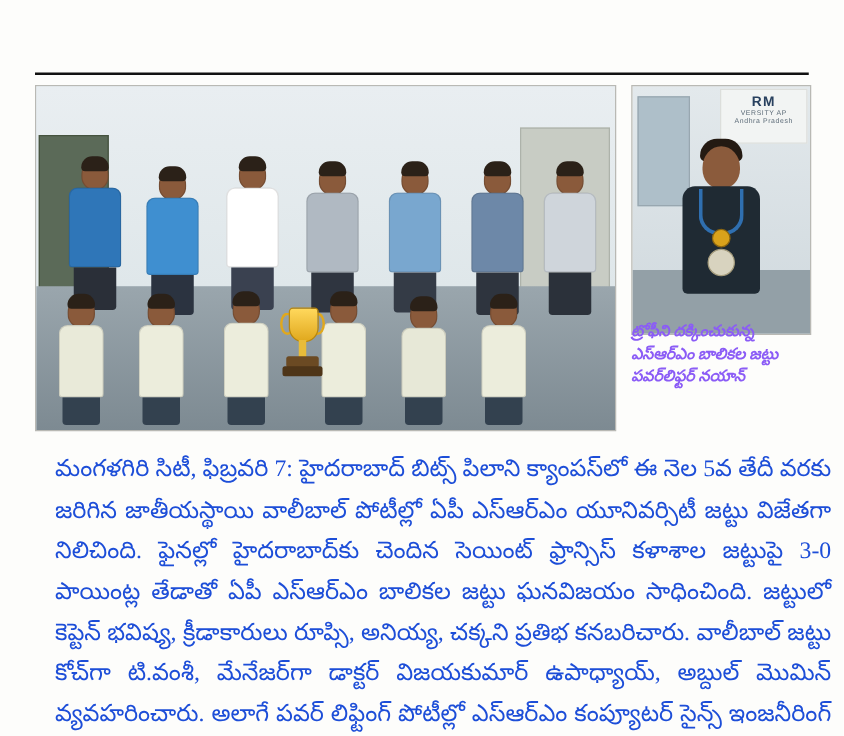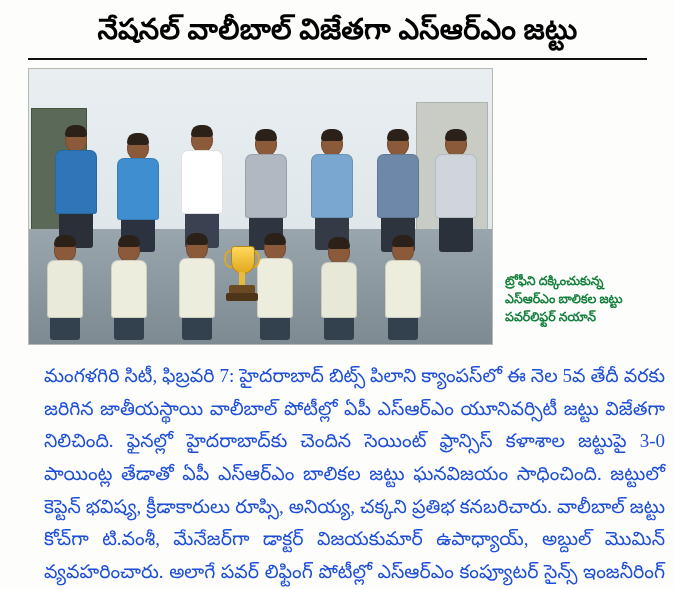--- a/index.html
+++ b/index.html
@@ -181,28 +181,29 @@
   .athlete .a-head { position:absolute; left:50%; transform:translateX(-50%); top:6px; width:30px;height:34px;border-radius:50% 50% 46% 46%; background:#8b5b3c; }
   .athlete .a-hair { position:absolute; left:50%; transform:translateX(-50%); top:0px; width:34px;height:18px;border-radius:16px 16px 5px 5px; background:#241a12; }
   .athlete .a-torso { position:absolute; left:50%; transform:translateX(-50%); top:38px; width:62px;height:86px;border-radius:10px 10px 4px 4px; background:#1f2a33; }
   .athlete .a-lanyard { position:absolute; left:50%; transform:translateX(-50%); top:40px; width:30px;height:34px;border:3px solid #2f6fb0; border-top:none; border-radius:0 0 16px 16px; }
   .athlete .a-medal { position:absolute; left:50%; transform:translateX(-50%); top:72px; width:13px;height:13px;border-radius:50%; background:#d9a21b; border:1px solid #8a6510; }
   .athlete .a-logo { position:absolute; left:50%; transform:translateX(-50%); top:88px; width:20px;height:20px;border-radius:50%; background:#d8d3bf; border:1px solid #a59c7d;}
 
   .caption {
     position: absolute;
     left: 477px;
-    top: 204px;
+    top: 188px;
     width: 150px;
     font-family: "Liberation Serif", serif;
     font-weight: bold;
     font-size: 12.5px;
     line-height: 1.45;
-    color: #15803d;
+    color: #8b5cf6;
     text-align: left;
+    font-style: italic;
   }
 
   
   .body-text {
     position: absolute;
     left: 44px;
     top: 360px;
     width: 621px;
     font-family: "Liberation Serif", serif;
     font-size: 19px;
@@ -211,23 +212,20 @@
     text-align: justify;
     text-justify: inter-word;
   }
   .body-text p { margin: 0; }
 </style>
 </head>
 <body>
 
 <div class="page">
 
-  <div class="headline-wrap">
-    <div class="headline">నేషనల్ వాలీబాల్ విజేతగా ఎస్‌ఆర్‌ఎం జట్టు</div>
-  </div>
   <div class="rule"></div>
 
   <div class="photo-row">
 
     <div class="main-photo">
       <div class="wall"></div>
       <div class="door"></div>
       <div class="cabinet"></div>
       <div class="floor"></div>
 
@@ -314,20 +312,37 @@
       <div class="trophy">
         <div class="handleL"></div>
         <div class="handleR"></div>
         <div class="cup"></div>
         <div class="stem"></div>
         <div class="base"></div>
         <div class="base2"></div>
       </div>
     </div>
 
+    <div class="side-photo">
+      <div class="win"></div>
+      <div class="srm-banner">
+        <span>RM</span>
+        <small>VERSITY AP</small>
+        <small>Andhra Pradesh</small>
+      </div>
+      <div class="sfloor"></div>
+      <div class="athlete">
+        <div class="a-hair"></div>
+        <div class="a-head"></div>
+        <div class="a-torso"></div>
+        <div class="a-lanyard"></div>
+        <div class="a-medal"></div>
+        <div class="a-logo"></div>
+      </div>
+    </div>
 
     <div class="caption">ట్రోఫీని దక్కించుకున్న ఎస్‌ఆర్‌ఎం బాలికల జట్టు పవర్‌లిఫ్టర్ నయాన్</div>
   </div>
 
   <div class="body-text">
     <p>మంగళగిరి సిటీ, ఫిబ్రవరి 7: హైదరాబాద్ బిట్స్ పిలాని క్యాంపస్‌లో ఈ నెల 5వ తేదీ వరకు జరిగిన జాతీయస్థాయి వాలీబాల్ పోటీల్లో ఏపీ ఎస్‌ఆర్‌ఎం యూనివర్సిటీ జట్టు విజేతగా నిలిచింది. ఫైనల్లో హైదరాబాద్‌కు చెందిన సెయింట్ ఫ్రాన్సిస్ కళాశాల జట్టుపై 3-0 పాయింట్ల తేడాతో ఏపీ ఎస్‌ఆర్‌ఎం బాలికల జట్టు ఘనవిజయం సాధించింది. జట్టులో కెప్టెన్ భవిష్య, క్రీడాకారులు రూప్సి, అనియ్య, చక్కని ప్రతిభ కనబరిచారు. వాలీబాల్ జట్టు కోచ్‌గా టి.వంశీ, మేనేజర్‌గా డాక్టర్ విజయకుమార్ ఉపాధ్యాయ్, అబ్దుల్ మొమిన్ వ్యవహరించారు. అలాగే పవర్ లిఫ్టింగ్ పోటీల్లో ఎస్‌ఆర్‌ఎం కంప్యూటర్ సైన్స్ ఇంజనీరింగ్ విద్యార్థి నయాన్ రజత పతకం సాధించాడు. విజేతలుగా నిలిచిన విద్యార్థులను యూనివర్సిటీ ప్రెసిడెంట్ డాక్టర్ పి.సత్యనారాయణన్, వైస్‌-ఛాన్సలర్ ప్రొఫెసర్ మనోజ్‌కుమార్ అరోరా, రిజిస్ట్రార్ ఆర్.ప్రేమ్‌కుమార్ అభినందించారు.</p>
   </div>
 </div>
 
 </body></html>

